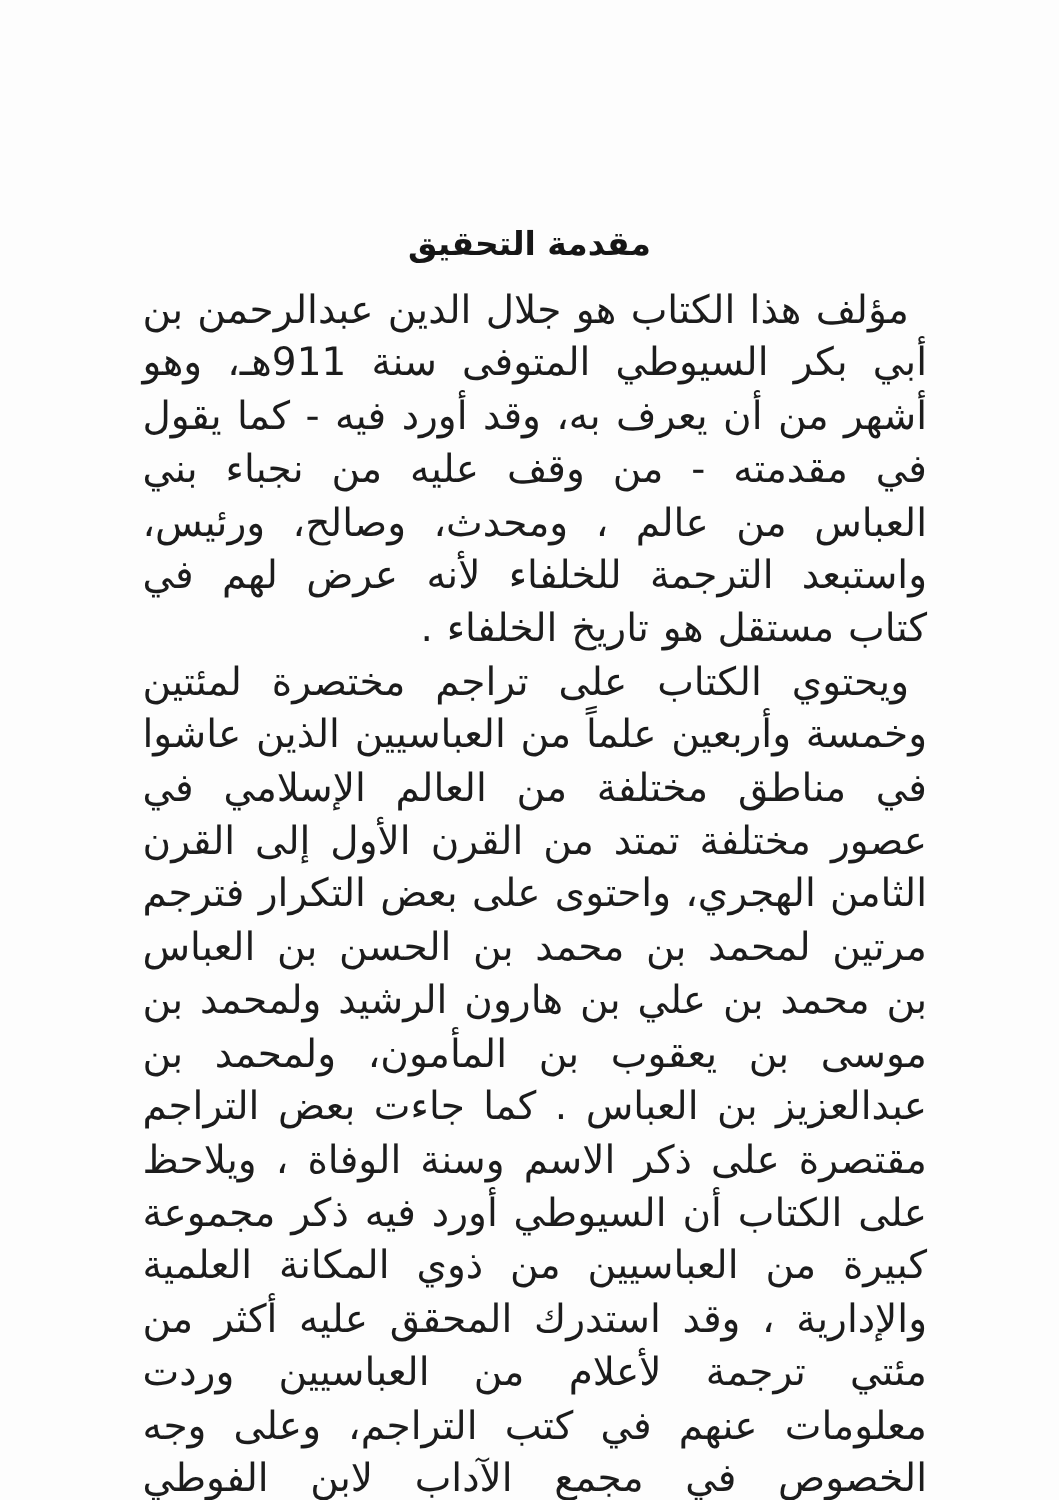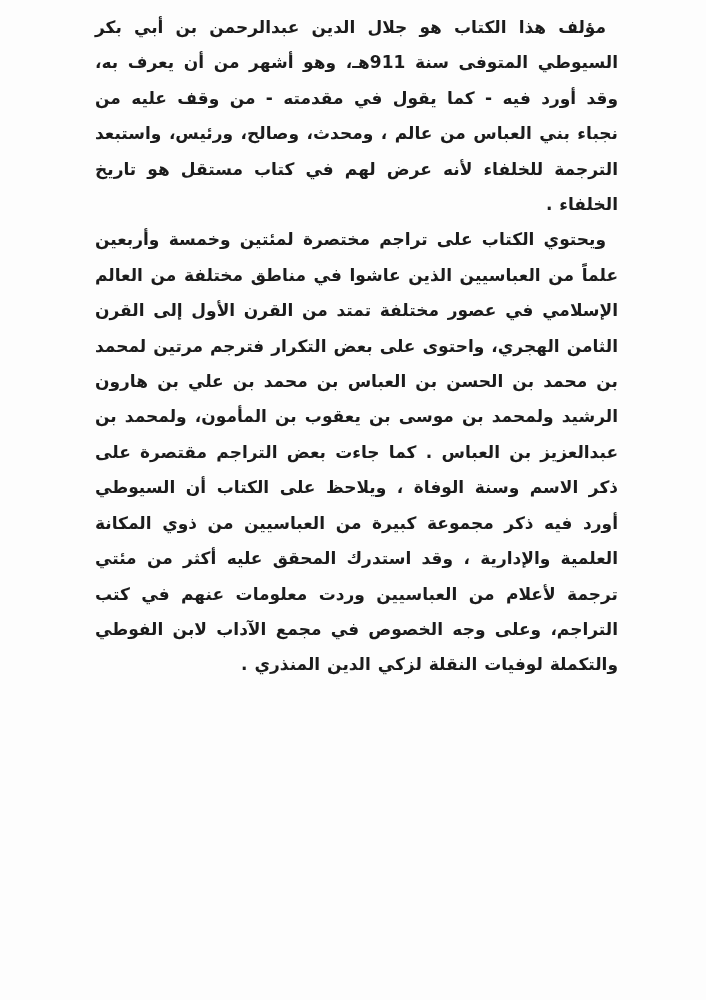--- a/index.html
+++ b/index.html
@@ -25,30 +25,31 @@
     color: #161616;
     letter-spacing: 0.5px;
   }
   .body-text {
     margin-top: 10px;
     padding-right: 88px;
     padding-left: 95px;
     color: #1c1c1c;
   }
   .body-text p {
-    font-size: 17px;
-    font-weight: bold;
+    font-size: 26px;
+    font-weight: normal;
     line-height: 35.4px;
     text-align: justify;
     text-justify: inter-word;
     text-indent: 12px;
     word-spacing: 1px;
   }
 </style>
 </head>
 <body>
 
 <div class="page">
+  <h1 class="page-title">مقدمة التحقيق</h1>
   <div class="body-text">
     <p>مؤلف هذا الكتاب هو جلال الدين عبدالرحمن بن أبي بكر السيوطي المتوفى سنة 911هـ، وهو أشهر من أن يعرف به، وقد أورد فيه - كما يقول في مقدمته - من وقف عليه من نجباء بني العباس من عالم ، ومحدث، وصالح، ورئيس، واستبعد الترجمة للخلفاء لأنه عرض لهم في كتاب مستقل هو تاريخ الخلفاء .</p>
     <p>ويحتوي الكتاب على تراجم مختصرة لمئتين وخمسة وأربعين علماً من العباسيين الذين عاشوا في مناطق مختلفة من العالم الإسلامي في عصور مختلفة تمتد من القرن الأول إلى القرن الثامن الهجري، واحتوى على بعض التكرار فترجم مرتين لمحمد بن محمد بن الحسن بن العباس بن محمد بن علي بن هارون الرشيد ولمحمد بن موسى بن يعقوب بن المأمون، ولمحمد بن عبدالعزيز بن العباس . كما جاءت بعض التراجم مقتصرة على ذكر الاسم وسنة الوفاة ، ويلاحظ على الكتاب أن السيوطي أورد فيه ذكر مجموعة كبيرة من العباسيين من ذوي المكانة العلمية والإدارية ، وقد استدرك المحقق عليه أكثر من مئتي ترجمة لأعلام من العباسيين وردت معلومات عنهم في كتب التراجم، وعلى وجه الخصوص في مجمع الآداب لابن الفوطي والتكملة لوفيات النقلة لزكي الدين المنذري .</p>
   </div>
 </div>
 
 </body></html>

